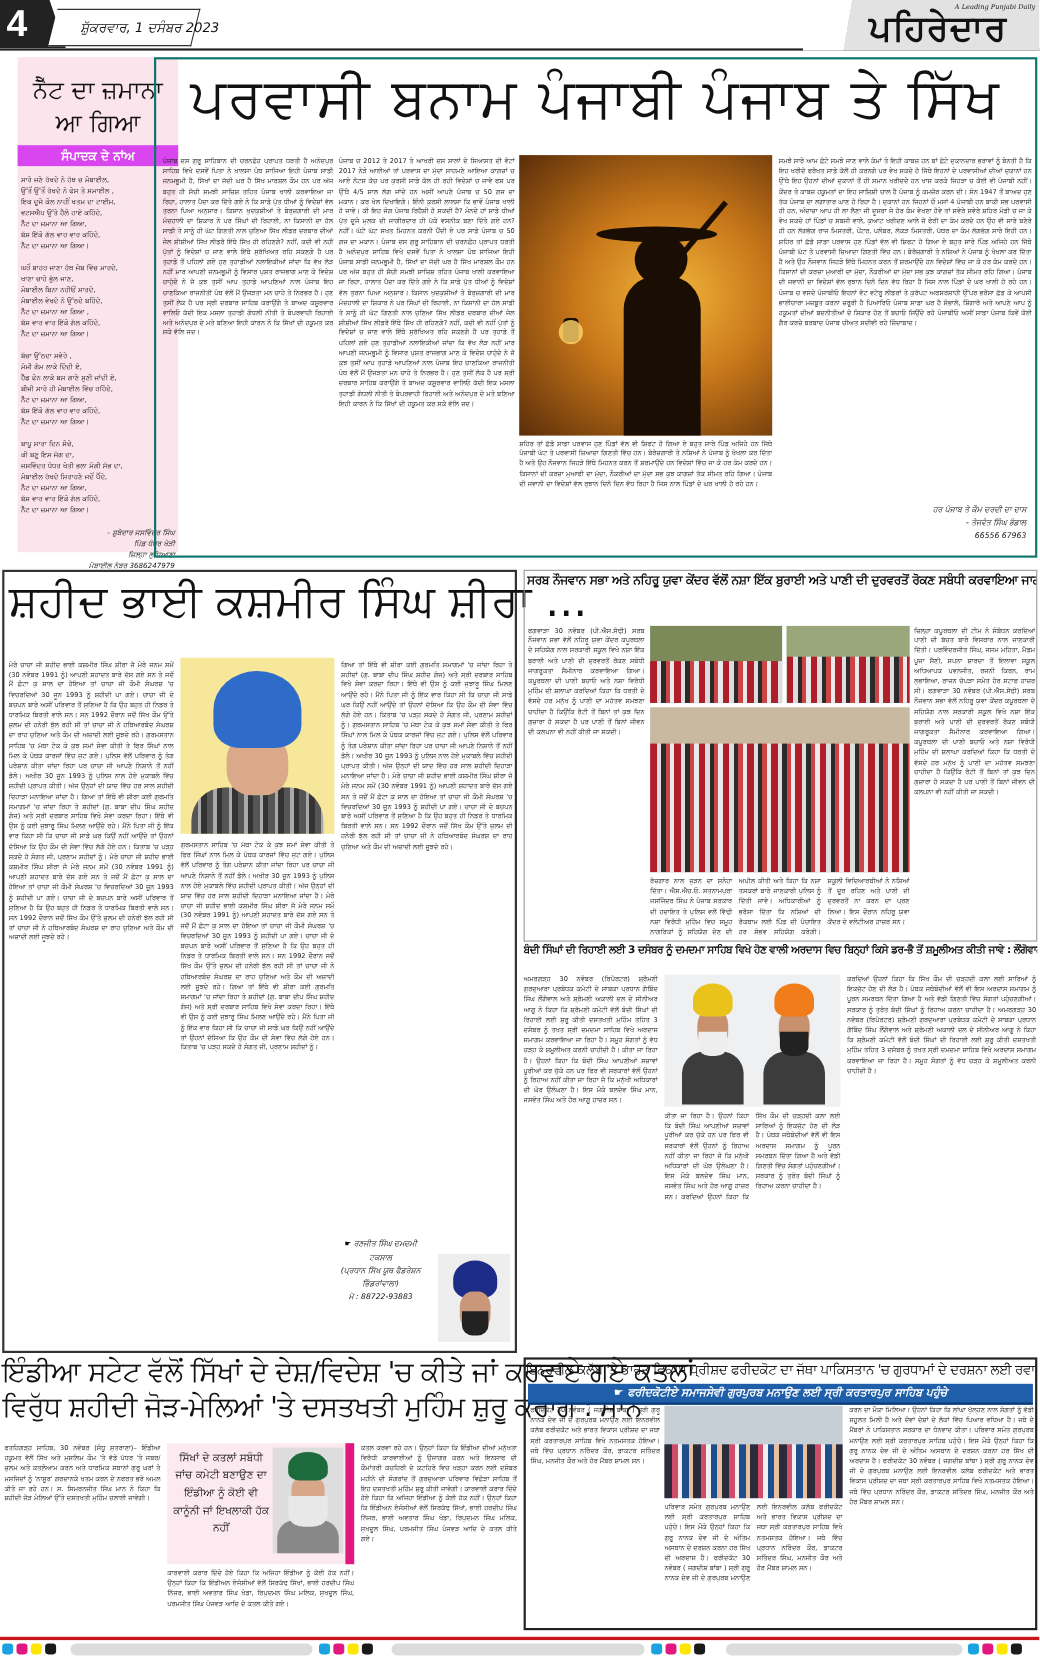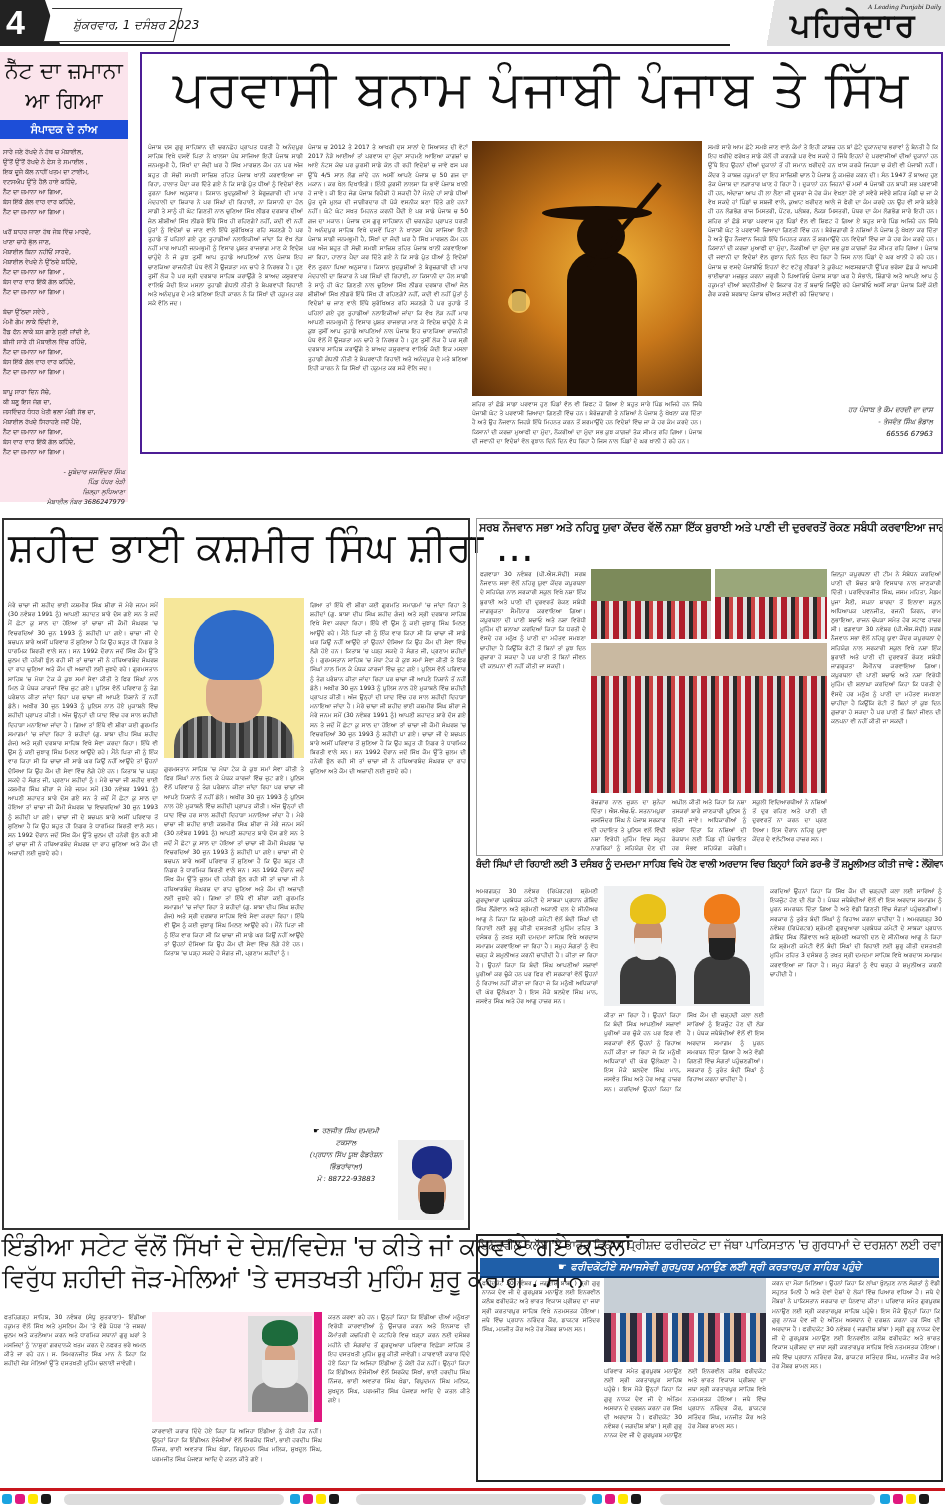--- a/index.html
+++ b/index.html
@@ -7,28 +7,28 @@
 .abs{position:absolute}
 
 #mast{left:0;top:0;width:945px;height:46px;border-bottom:2px solid #222}
 #pgnum{left:0;top:0;width:60px;height:44px;background:#222;color:#fff;font:bold 34px "Liberation Sans",sans-serif;display:flex;align-items:center;padding-left:6px;clip-path:polygon(0 0,75% 0,100% 100%,0 100%)}
 #dateband{left:48px;top:8px;width:130px;height:34px;border:1px solid #333;border-left:none;transform:skewX(-14deg);background:#fff}
 #date{left:73px;top:18px;font:italic 12px "DejaVu Sans",sans-serif}
 #brandbg{left:730px;top:0;width:215px;height:46px;background:linear-gradient(100deg,#fff 20%,#e2e2e2 20%)}
 #brand{left:790px;top:6px;font:bold 32px "DejaVu Serif",serif;letter-spacing:1px}
 #tagline{left:868px;top:3px;font:italic 6px "DejaVu Serif",serif}
 
-#poem{left:0;top:52px;width:128px;height:450px;background:#fbe4ec;padding:4px 3px}
+#poem{left:16px;top:52px;width:146px;height:450px;background:#fbe4ec;padding:16px 3px}
 .ph{font:24px "DejaVu Sans",sans-serif;text-align:center;line-height:32px}
 #poemhead{font-size:22px;line-height:30px}
-#poemlabel{background:#1d4ed8;color:#fff;text-align:center;font:bold 11px "DejaVu Sans",sans-serif;margin:4px -3px 8px -3px;padding:3px 0}
+#poemlabel{background:#d946ef;color:#fff;text-align:center;font:bold 11px "DejaVu Sans",sans-serif;margin:4px -3px 8px -3px;padding:3px 0}
 .stanza{font-size:6.3px;line-height:10px;margin-bottom:10px;white-space:pre-line}
 .sig{font:italic 6.5px "DejaVu Sans",sans-serif;text-align:right;line-height:10px}
 
-#top{left:140px;top:52px;width:803px;height:402px;border:2px solid #4c1d95}
+#top{left:140px;top:52px;width:803px;height:455px;border:2px solid #0f766e}
 #tophead{position:absolute;left:0;top:6px;width:100%;text-align:center;font:50px "DejaVu Sans",sans-serif;letter-spacing:2px}
 .col{position:absolute;font-size:6px;line-height:9.2px;color:#222;text-align:justify;overflow:hidden}
 #topimg{left:330px;top:87px;width:230px;height:255px;background:radial-gradient(ellipse at 60% 50%,#f1b53a 0%,#c8771a 45%,#5a2d08 100%)}
 .silh{position:absolute;background:#1a0d04}
 #topsig{position:absolute;right:8px;bottom:12px;text-align:right;font:italic 7px "DejaVu Sans",sans-serif;line-height:12px}
 
 #shaheed{left:2px;top:518px;width:468px;height:712px;border:2px solid #333}
 #shhead{position:absolute;left:4px;top:4px;font:40px "DejaVu Sans",sans-serif;white-space:nowrap}
 #shimg{left:160px;top:78px;width:140px;height:160px;background:#f6e79a;overflow:hidden}
 #turban{position:absolute;left:30px;top:12px;width:80px;height:70px;background:#2f6cc9;border-radius:50% 50% 30% 30%}
@@ -250,20 +250,21 @@
   </div>
 </div>
 
 <div id="india" class="abs">
   <div id="indiahead1">ਇੰਡੀਆ ਸਟੇਟ ਵੱਲੋਂ ਸਿੱਖਾਂ ਦੇ ਦੇਸ਼/ਵਿਦੇਸ਼ 'ਚ ਕੀਤੇ ਜਾਂ ਕਰਵਾਏ ਗਏ ਕਤਲਾਂ</div>
   <div id="indiahead2">ਵਿਰੁੱਧ ਸ਼ਹੀਦੀ ਜੋੜ-ਮੇਲਿਆਂ 'ਤੇ ਦਸਤਖਤੀ ਮੁਹਿੰਮ ਸ਼ੁਰੂ ਕਰਾਂਗੇ : ਮਾਨ</div>
   <div class="col" style="left:2px;top:76px;width:142px;height:166px">
     <span>ਫਤਹਿਗੜ੍ਹ ਸਾਹਿਬ, 30 ਨਵੰਬਰ (ਸੰਧੂ ਸੁਤਰਾਣਾ)– ਇੰਡੀਆ ਹਕੂਮਤ ਵੱਲੋਂ ਸਿੱਖ ਅਤੇ ਮੁਸਲਿਮ ਕੌਮ 'ਤੇ ਵੱਡੇ ਪੱਧਰ 'ਤੇ ਜਬਰ/ਜ਼ੁਲਮ ਅਤੇ ਕਤਲੇਆਮ ਕਰਨ ਅਤੇ ਧਾਰਮਿਕ ਸਥਾਨਾਂ ਗੁਰੂ ਘਰਾਂ ਤੇ ਮਸਜਿਦਾਂ ਨੂੰ 'ਨਾਸੂਰ' ਗਰਦਾਨਕੇ ਖਤਮ ਕਰਨ ਦੇ ਨਫਰਤ ਭਰੇ ਅਮਲ ਕੀਤੇ ਜਾ ਰਹੇ ਹਨ। ਸ. ਸਿਮਰਨਜੀਤ ਸਿੰਘ ਮਾਨ ਨੇ ਕਿਹਾ ਕਿ ਸ਼ਹੀਦੀ ਜੋੜ ਮੇਲਿਆਂ ਉੱਤੇ ਦਸਤਖਤੀ ਮੁਹਿੰਮ ਚਲਾਈ ਜਾਵੇਗੀ।</span>
   </div>
   <div id="quotebox" class="abs">
+    <div id="quote">ਸਿੱਖਾਂ ਦੇ ਕਤਲਾਂ ਸਬੰਧੀ ਜਾਂਚ ਕਮੇਟੀ ਬਣਾਉਣ ਦਾ ਇੰਡੀਆ ਨੂੰ ਕੋਈ ਵੀ ਕਾਨੂੰਨੀ ਜਾਂ ਇਖਲਾਕੀ ਹੱਕ ਨਹੀਂ</div>
     <div id="mann">
         <div class="c"></div>
         <div class="f"></div>
         <div class="b"></div>
         <div class="t"></div>
       </div>
   </div>
   <div class="col" style="left:150px;top:190px;width:170px;height:52px">
     <span>ਕਾਰਵਾਈ ਕਰਾਰ ਦਿੰਦੇ ਹੋਏ ਕਿਹਾ ਕਿ ਅਜਿਹਾ ਇੰਡੀਆ ਨੂੰ ਕੋਈ ਹੱਕ ਨਹੀਂ। ਉਨ੍ਹਾਂ ਕਿਹਾ ਕਿ ਇੰਡੀਅਨ ਏਜੰਸੀਆਂ ਵੱਲੋਂ ਸਿਰਕੱਢ ਸਿੱਖਾਂ, ਭਾਈ ਹਰਦੀਪ ਸਿੰਘ ਨਿੱਜਰ, ਭਾਈ ਅਵਤਾਰ ਸਿੰਘ ਖੰਡਾ, ਰਿਪੁਦਮਨ ਸਿੰਘ ਮਲਿਕ, ਸੁਖਦੂਲ ਸਿੰਘ, ਪਰਮਜੀਤ ਸਿੰਘ ਪੰਜਵੜ ਆਦਿ ਦੇ ਕਤਲ ਕੀਤੇ ਗਏ।</span>
   </div>

